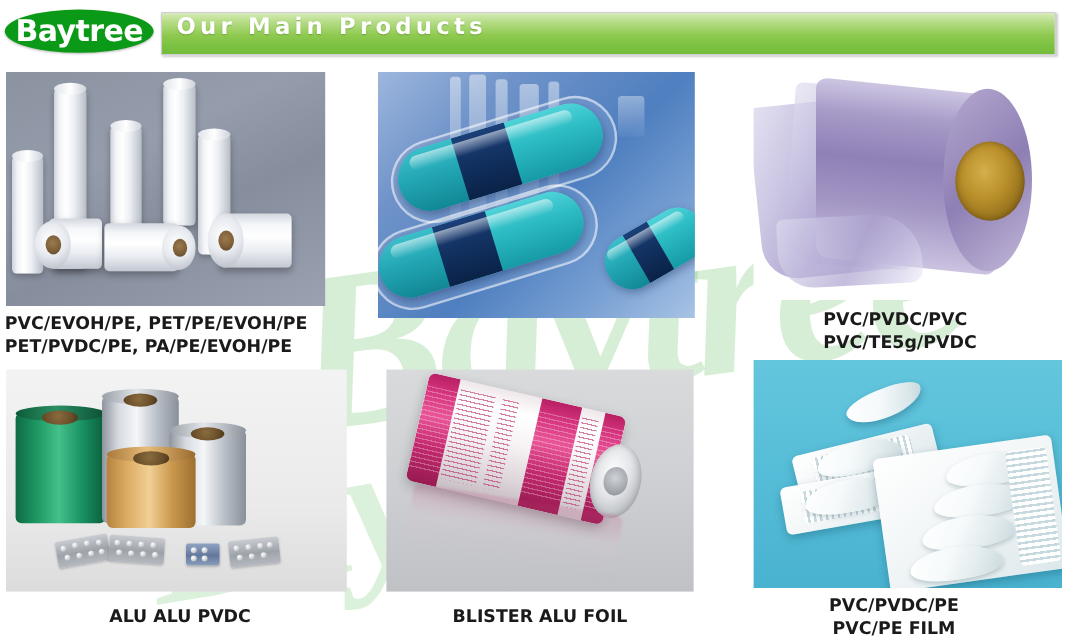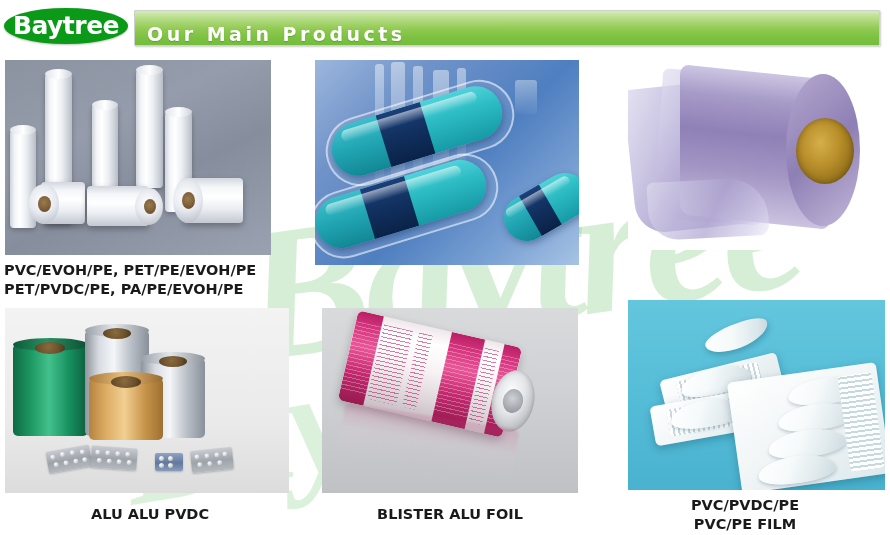--- a/index.html
+++ b/index.html
@@ -88,21 +88,21 @@
     background: linear-gradient(to bottom,
         #d6ebb6 0%,
         #b5dc86 22%,
         #8ec94f 55%,
         #7cc242 78%,
         #74bc3c 100%);
     border: 1px solid #cfcfcf;
     border-radius: 1px;
     box-shadow: 1px 1px 2px rgba(0,0,0,0.20);
     display: flex;
-    align-items: flex-end;
+    align-items: flex-start;
     box-sizing: border-box;
   }
   #banner-title {
     color: #ffffff;
     font-size: 19px;
     font-weight: bold;
     letter-spacing: 3.5px;
     padding-left: 12px;
     text-shadow: 0 1px 1px rgba(70,120,30,0.45);
     font-family: "DejaVu Sans", sans-serif;
@@ -445,20 +445,24 @@
 
   <div class="cell" id="cell-3">
     <div class="photo bg-white-soft" id="photo-3">
       <div class="pvc-sheet" style="left:2px;  top:24px; width:120px; height:145px; transform:rotate(-6deg);"></div>
       <div class="pvc-sheet" style="left:30px; top:12px; width:110px; height:150px; opacity:0.8; transform:rotate(4deg);"></div>
       <div class="pvc-roll-body" style="left:52px; top:12px; width:150px; height:150px; transform:skewY(6deg);"></div>
       <div class="pvc-roll-rim" style="left:158px; top:14px; width:74px; height:152px;"></div>
       <div class="pvc-roll-face" style="left:168px; top:58px; width:58px; height:66px;"></div>
       <div class="pvc-sheet" style="left:20px; top:120px; width:120px; height:58px; opacity:0.75; transform:rotate(-3deg);"></div>
     </div>
+    <div class="caption" id="cap-3">
+      <span>PVC/PVDC/PVC</span>
+      <span class="l2">PVC/TE5g/PVDC</span>
+    </div>
   </div>
 
   <div class="cell" id="cell-4">
     <div class="photo bg-foil" id="photo-4">
 
       <div class="foil-roll foil-green" style="left:8px; top:36px; width:75px; height:92px;">
         <div class="foil-top foil-top-green"></div>
         <div class="foil-hole" style="left:22px; top:-2px; width:30px; height:12px;"></div>
       </div>
 

